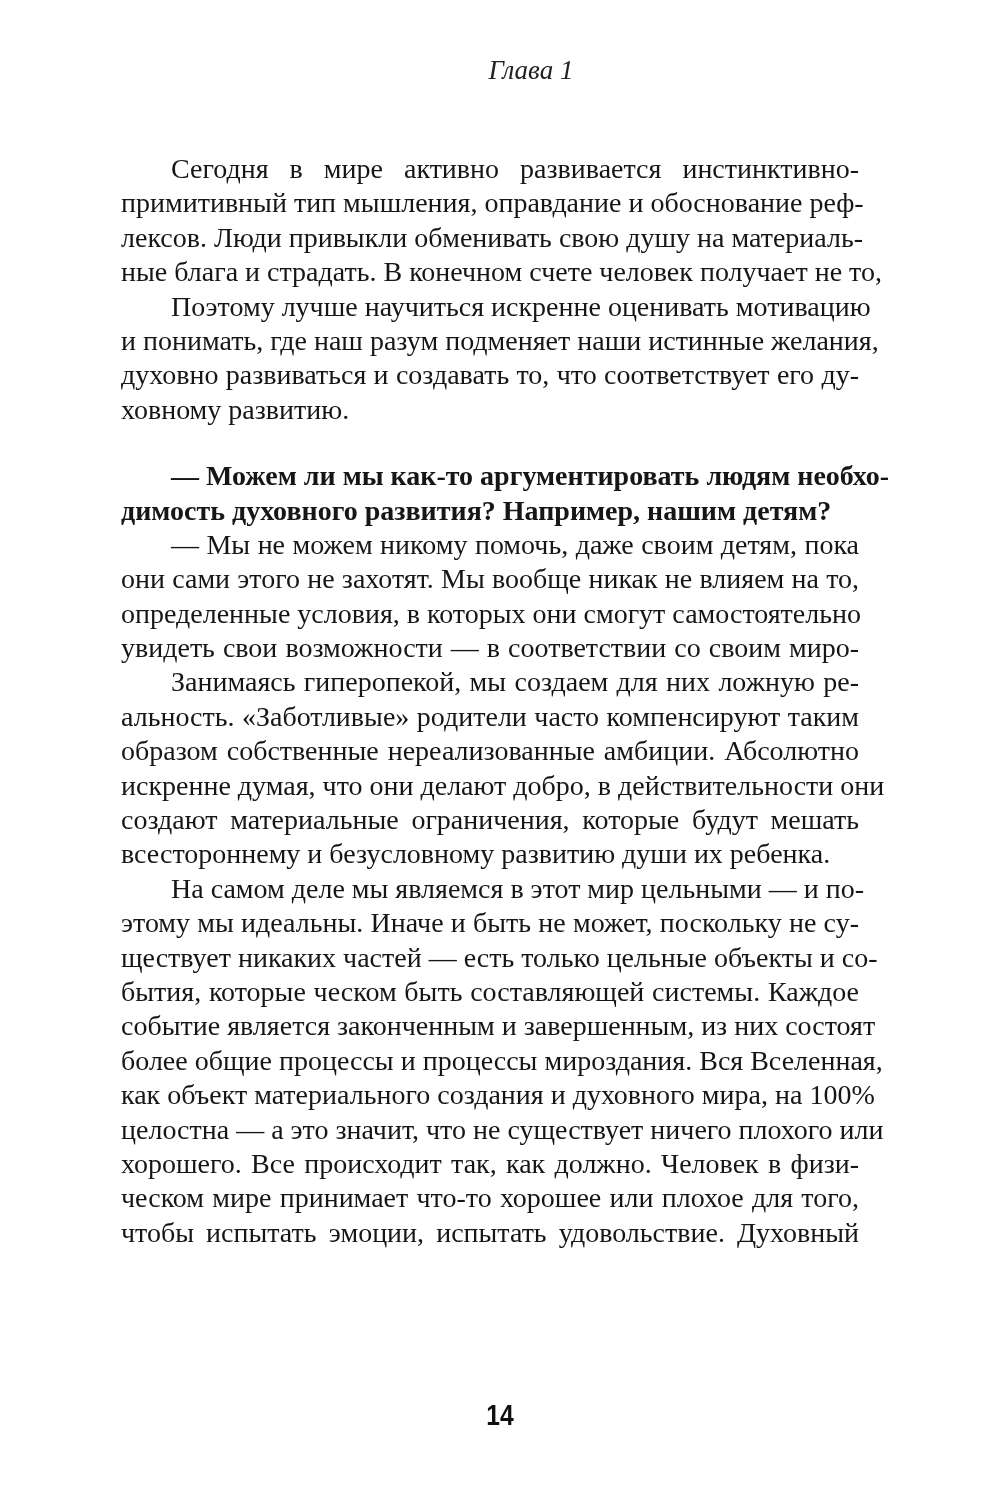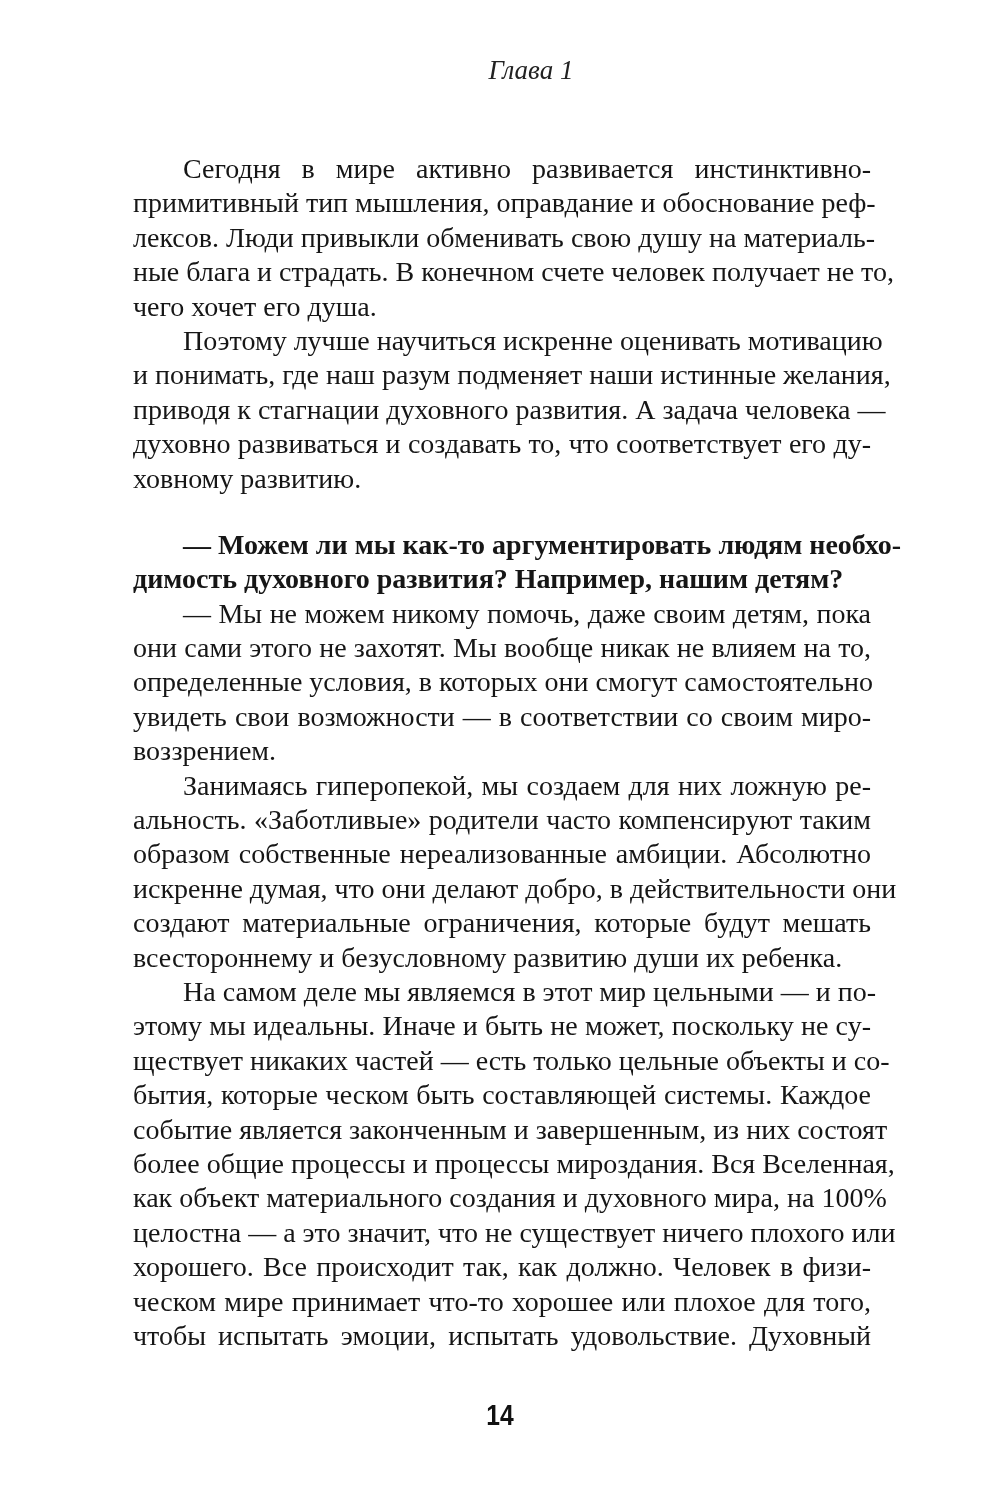--- a/index.html
+++ b/index.html
@@ -1,19 +1,19 @@
 <!DOCTYPE html>
 <html><head>
 <meta charset="utf-8">
 <style>
   html, body { margin:0; padding:0; background:#ffffff; }
   body { width:1000px; height:1489px; position:relative; overflow:hidden; color:#161616; }
   .header { position:absolute; top:55px; left:0; width:1000px; text-align:center;
     font-family:"Liberation Serif","DejaVu Serif",serif; font-style:italic; font-size:27px; color:#222;margin-left:31px; }
-  .body { position:absolute; top:152px; left:133px; width:738px;
+  .body { position:absolute; top:152px; left:121px; width:738px;
     font-family:"Liberation Serif","DejaVu Serif",serif; font-size:28px; line-height:34.4px; }
   .line { display:block; white-space:nowrap; text-align:justify; text-align-last:justify; height:34.4px; }
   .line.last { text-align-last:left; }
   .line.indent { padding-left:50px; }
   .para { margin:0; }
   .gap { height:32px; }
   .bold { font-weight:bold; }
   .pagenum { position:absolute; top:1399px; left:0; width:1000px; text-align:center;
     font-family:"Liberation Sans","DejaVu Sans",sans-serif; font-weight:bold; font-size:29px; color:#111; transform:scaleX(0.85); }
 </style>
@@ -22,43 +22,40 @@
 
 <div class="header">Глава 1</div>
 
 <div class="body">
 
   <div class="para">
     <span class="line indent">Сегодня в мире активно развивается инстинктивно-</span>
     <span class="line">примитивный тип мышления, оправдание и обоснование реф-</span>
     <span class="line">лексов. Люди привыкли обменивать свою душу на материаль-</span>
     <span class="line">ные блага и страдать. В конечном счете человек получает не то,</span>
-    <span class="line last">чего хочет его душа.</span>
   </div>
 
   <div class="para">
     <span class="line indent">Поэтому лучше научиться искренне оценивать мотивацию</span>
     <span class="line">и понимать, где наш разум подменяет наши истинные желания,</span>
-    <span class="line">приводя к стагнации духовного развития. А задача человека —</span>
     <span class="line">духовно развиваться и создавать то, что соответствует его ду-</span>
     <span class="line last">ховному развитию.</span>
   </div>
   <div class="gap"></div>
 
   <div class="para bold">
     <span class="line indent">— Можем ли мы как-то аргументировать людям необхо-</span>
     <span class="line last">димость духовного развития? Например, нашим детям?</span>
   </div>
 
   <div class="para">
     <span class="line indent">— Мы не можем никому помочь, даже своим детям, пока</span>
     <span class="line">они сами этого не захотят. Мы вообще никак не влияем на то,</span>
     <span class="line">определенные условия, в которых они смогут самостоятельно</span>
     <span class="line">увидеть свои возможности — в соответствии со своим миро-</span>
-    <span class="line last">воззрением.</span>
   </div>
 
   <div class="para">
     <span class="line indent">Занимаясь гиперопекой, мы создаем для них ложную ре-</span>
     <span class="line">альность. «Заботливые» родители часто компенсируют таким</span>
     <span class="line">образом собственные нереализованные амбиции. Абсолютно</span>
     <span class="line">искренне думая, что они делают добро, в действительности они</span>
     <span class="line">создают материальные ограничения, которые будут мешать</span>
     <span class="line last">всестороннему и безусловному развитию души их ребенка.</span>
   </div>

